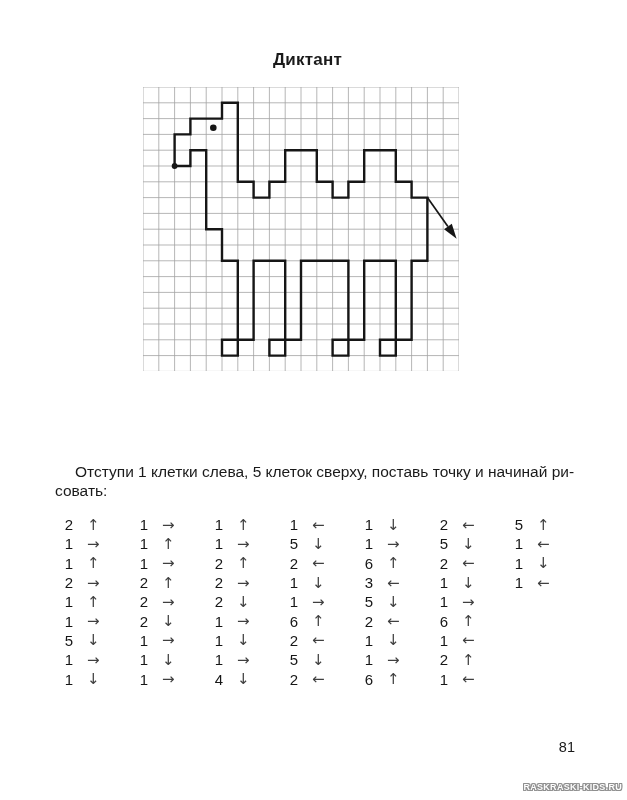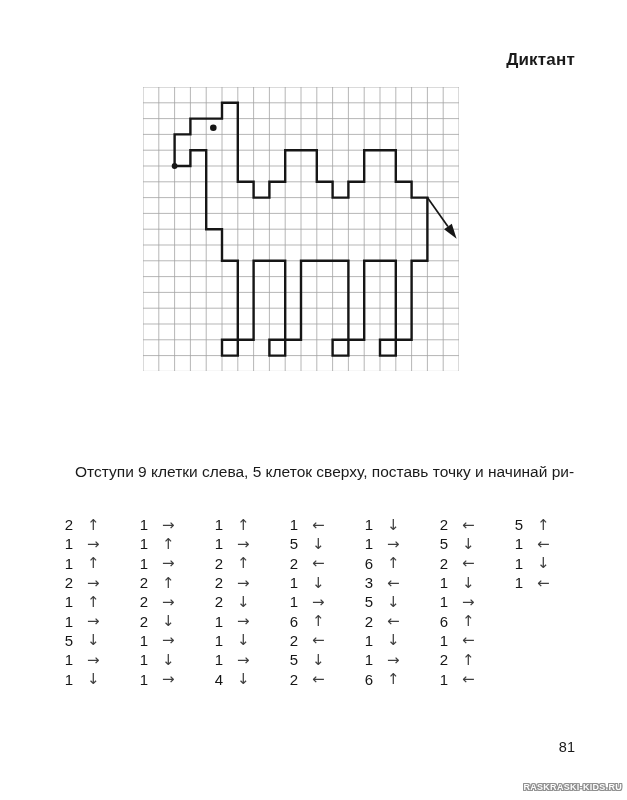--- a/index.html
+++ b/index.html
@@ -2,21 +2,21 @@
 <html><head>
 <meta charset="utf-8">
 <style>
   html,body{margin:0;padding:0;}
   body{
     width:627px;height:800px;background:#ffffff;position:relative;overflow:hidden;
     font-family:"Liberation Sans","DejaVu Sans",sans-serif;color:#1a1a1a;
   }
   .page{position:absolute;inset:0;background:#fff;}
   .title{
-    position:absolute;left:40px;top:50px;width:535px;text-align:right;
+    position:absolute;left:40px;top:50px;width:535px;text-align:center;
     font-size:17px;font-weight:bold;letter-spacing:0.2px;
   }
   .grid-wrap{position:absolute;left:143px;top:87px;}
   .instr{
     position:absolute;left:55px;top:463px;width:522px;
     font-size:15.5px;line-height:18.6px;
   }
   .instr-l1{text-indent:20px;}
   .dict-table{position:absolute;left:45px;top:515px;display:flex;}
   .dict-col{width:75px;flex:0 0 75px;}
@@ -89,21 +89,22 @@
         <line x1="0" y1="284.40" x2="316.0" y2="284.40" stroke="#a3a3a3" stroke-width="0.8"></line>
         <path d="M 31.6 79.0 L 31.6 47.4 L 47.4 47.4 L 47.4 31.6 L 79.0 31.6 L 79.0 15.8 L 94.8 15.8 L 94.8 94.8 L 110.6 94.8 L 110.6 110.6 L 126.4 110.6 L 126.4 94.8 L 142.2 94.8 L 142.2 63.2 L 173.8 63.2 L 173.8 94.8 L 189.6 94.8 L 189.6 110.6 L 205.4 110.6 L 205.4 94.8 L 221.2 94.8 L 221.2 63.2 L 252.8 63.2 L 252.8 94.8 L 268.6 94.8 L 268.6 110.6 L 284.4 110.6 L 284.4 173.8 L 268.6 173.8 L 268.6 252.8 L 237.0 252.8 L 237.0 268.6 L 252.8 268.6 L 252.8 173.8 L 221.2 173.8 L 221.2 252.8 L 189.6 252.8 L 189.6 268.6 L 205.4 268.6 L 205.4 173.8 L 158.0 173.8 L 158.0 252.8 L 126.4 252.8 L 126.4 268.6 L 142.2 268.6 L 142.2 173.8 L 110.6 173.8 L 110.6 252.8 L 79.0 252.8 L 79.0 268.6 L 94.8 268.6 L 94.8 173.8 L 79.0 173.8 L 79.0 142.2 L 63.2 142.2 L 63.2 63.2 L 47.4 63.2 L 47.4 79.0 L 31.6 79.0 Z" fill="none" stroke="#161616" stroke-width="2.4" stroke-linejoin="miter"></path>
         <circle cx="31.6" cy="79.0" r="2.9" fill="#161616"></circle>
         <circle cx="70.3" cy="40.8" r="3.3" fill="#161616"></circle>
         <line x1="284.4" y1="110.6" x2="304.9" y2="139.4" stroke="#161616" stroke-width="1.7"></line>
         <polygon points="313.6,151.7 301.1,142.2 308.8,136.7" fill="#161616"></polygon>
       </svg>
   </div>
 
   <div class="instr">
-    <div class="instr-l1">Отступи 9 клетки слева, 5 клеток сверху, поставь точку и начинай ри-</div>
+    <div class="instr-l1">Отступи 1 клетки слева, 5 клеток сверху, поставь точку и начинай ри-</div>
+    <div class="instr-l2">совать:</div>
   </div>
 
   <div class="dict-table">
       <div class="dict-col">
         <div class="dict-cell">
           <span class="num">2</span>
           <span class="arrow">↑</span>
         </div>
         <div class="dict-cell">
           <span class="num">1</span>

